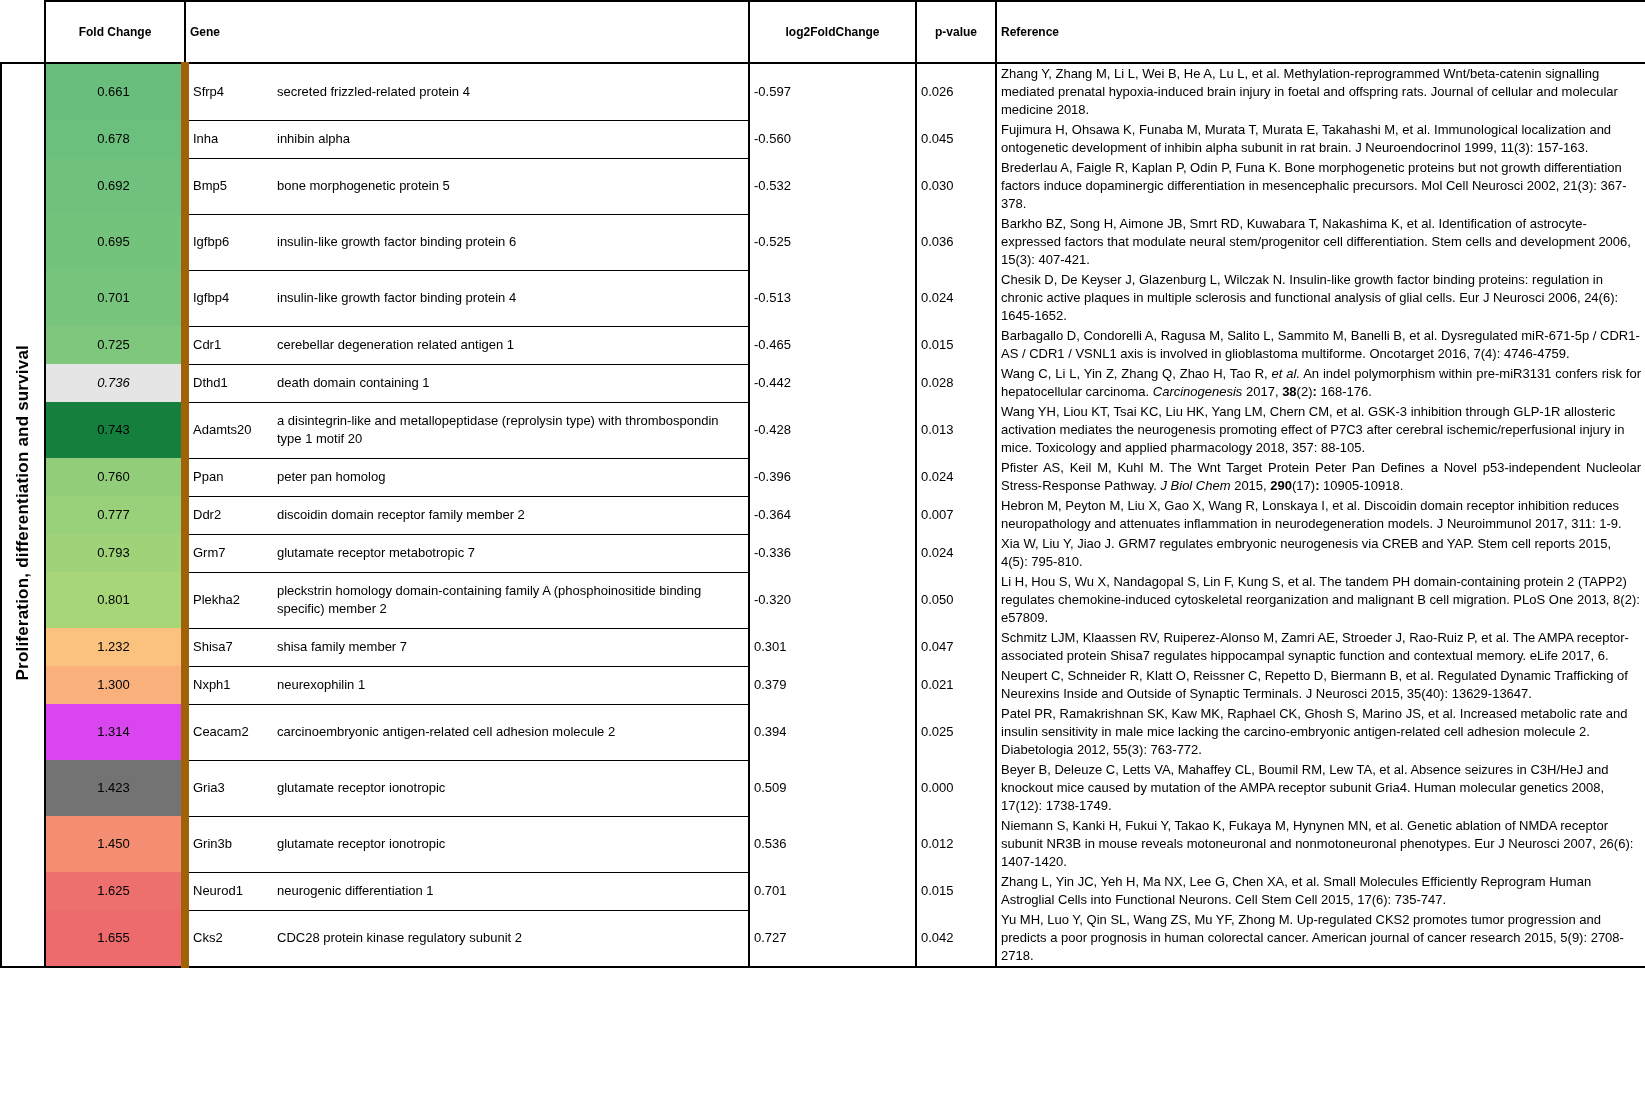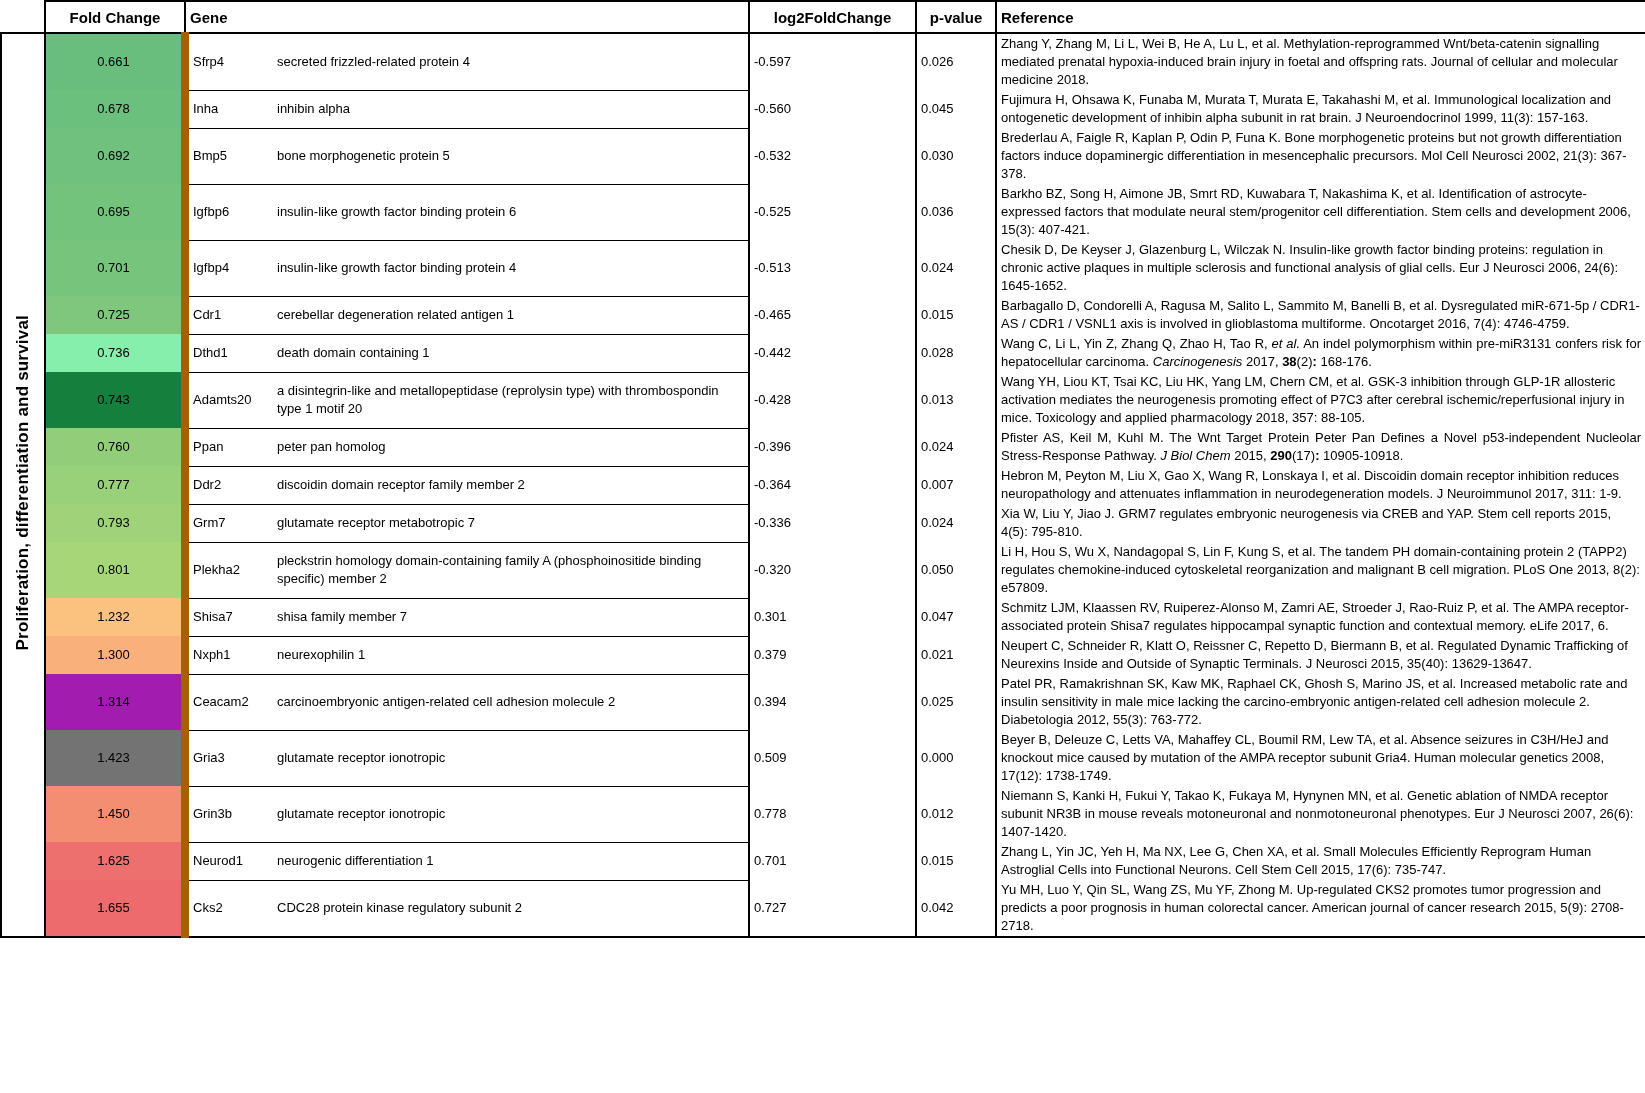--- a/index.html
+++ b/index.html
@@ -16,24 +16,24 @@
   col.c-cat  { width: 44px; }
   col.c-fold { width: 140px; }
   col.c-gsym { width: 88px; }
   col.c-desc { width: 476px; }
   col.c-l2fc { width: 167px; }
   col.c-pval { width: 80px; }
   col.c-ref  { width: 650px; }
 
   thead th {
     border: 2px solid #000;
-    font-size: 15px;
+    font-size: 12px;
     font-weight: bold;
     height: 26px;
-    padding: 2px 4px;
+    padding: 17px 4px;
     background: #fff;
     white-space: nowrap;
   }
   thead th.blank { border: none; background: #fff; }
   th.h-fold, th.h-l2fc, th.h-pval { text-align: center; }
   th.h-gene, th.h-ref { text-align: left; }
 
   td {
     font-size: 13px;
     line-height: 18px;
@@ -163,21 +163,21 @@
   </tr>
       <tr>
     <td class="fold" style="background: rgb(126, 199, 124);">0.725</td>
     <td class="gsym">Cdr1</td>
     <td class="desc">cerebellar degeneration related antigen 1</td>
     <td class="l2fc">-0.465</td>
     <td class="pval">0.015</td>
     <td class="ref">Barbagallo D, Condorelli A, Ragusa M, Salito L, Sammito M, Banelli B, et al. Dysregulated miR-671-5p / CDR1-AS / CDR1 / VSNL1 axis is involved in glioblastoma multiforme. Oncotarget 2016, 7(4): 4746-4759.</td>
   </tr>
       <tr>
-    <td class="fold" style="background: #86efac;">0.736</td>
+    <td class="fold" style="background: #e5e5e5; font-style: italic;">0.736</td>
     <td class="gsym">Dthd1</td>
     <td class="desc">death domain containing 1</td>
     <td class="l2fc">-0.442</td>
     <td class="pval">0.028</td>
     <td class="ref justify"><span>Wang C, Li L, Yin Z, Zhang Q, Zhao H, Tao R, </span><span style="font-style: italic;">et al.</span><span> An indel polymorphism within pre-miR3131 confers risk for hepatocellular carcinoma. </span><span style="font-style: italic;">Carcinogenesis</span><span> 2017, </span><span style="font-weight: bold;">38</span><span>(2)</span><span style="font-weight: bold;">:</span><span> 168-176.</span></td>
   </tr>
       <tr>
     <td class="fold" style="background: #15803d;">0.743</td>
     <td class="gsym">Adamts20</td>
     <td class="desc">a disintegrin-like and metallopeptidase (reprolysin type) with thrombospondin type 1 motif 20</td>
@@ -227,40 +227,40 @@
   </tr>
       <tr>
     <td class="fold" style="background: rgb(249, 176, 122);">1.300</td>
     <td class="gsym">Nxph1</td>
     <td class="desc">neurexophilin 1</td>
     <td class="l2fc">0.379</td>
     <td class="pval">0.021</td>
     <td class="ref">Neupert C, Schneider R, Klatt O, Reissner C, Repetto D, Biermann B, et al. Regulated Dynamic Trafficking of Neurexins Inside and Outside of Synaptic Terminals. J Neurosci 2015, 35(40): 13629-13647.</td>
   </tr>
       <tr>
-    <td class="fold" style="background: #a21caf;">1.314</td>
+    <td class="fold" style="background: #d946ef;">1.314</td>
     <td class="gsym">Ceacam2</td>
     <td class="desc">carcinoembryonic antigen-related cell adhesion molecule 2</td>
     <td class="l2fc">0.394</td>
     <td class="pval">0.025</td>
     <td class="ref">Patel PR, Ramakrishnan SK, Kaw MK, Raphael CK, Ghosh S, Marino JS, et al. Increased metabolic rate and insulin sensitivity in male mice lacking the carcino-embryonic antigen-related cell adhesion molecule 2. Diabetologia 2012, 55(3): 763-772.</td>
   </tr>
       <tr>
     <td class="fold" style="background: #737373;">1.423</td>
     <td class="gsym">Gria3</td>
     <td class="desc">glutamate receptor ionotropic</td>
     <td class="l2fc">0.509</td>
     <td class="pval">0.000</td>
     <td class="ref">Beyer B, Deleuze C, Letts VA, Mahaffey CL, Boumil RM, Lew TA, et al. Absence seizures in C3H/HeJ and knockout mice caused by mutation of the AMPA receptor subunit Gria4. Human molecular genetics 2008, 17(12): 1738-1749.</td>
   </tr>
       <tr>
     <td class="fold" style="background: rgb(244, 142, 114);">1.450</td>
     <td class="gsym">Grin3b</td>
     <td class="desc">glutamate receptor ionotropic</td>
-    <td class="l2fc">0.778</td>
+    <td class="l2fc">0.536</td>
     <td class="pval">0.012</td>
     <td class="ref">Niemann S, Kanki H, Fukui Y, Takao K, Fukaya M, Hynynen MN, et al. Genetic ablation of NMDA receptor subunit NR3B in mouse reveals motoneuronal and nonmotoneuronal phenotypes. Eur J Neurosci 2007, 26(6): 1407-1420.</td>
   </tr>
       <tr>
     <td class="fold" style="background: rgb(238, 112, 110);">1.625</td>
     <td class="gsym">Neurod1</td>
     <td class="desc">neurogenic differentiation 1</td>
     <td class="l2fc">0.701</td>
     <td class="pval">0.015</td>
     <td class="ref">Zhang L, Yin JC, Yeh H, Ma NX, Lee G, Chen XA, et al. Small Molecules Efficiently Reprogram Human Astroglial Cells into Functional Neurons. Cell Stem Cell 2015, 17(6): 735-747.</td>

